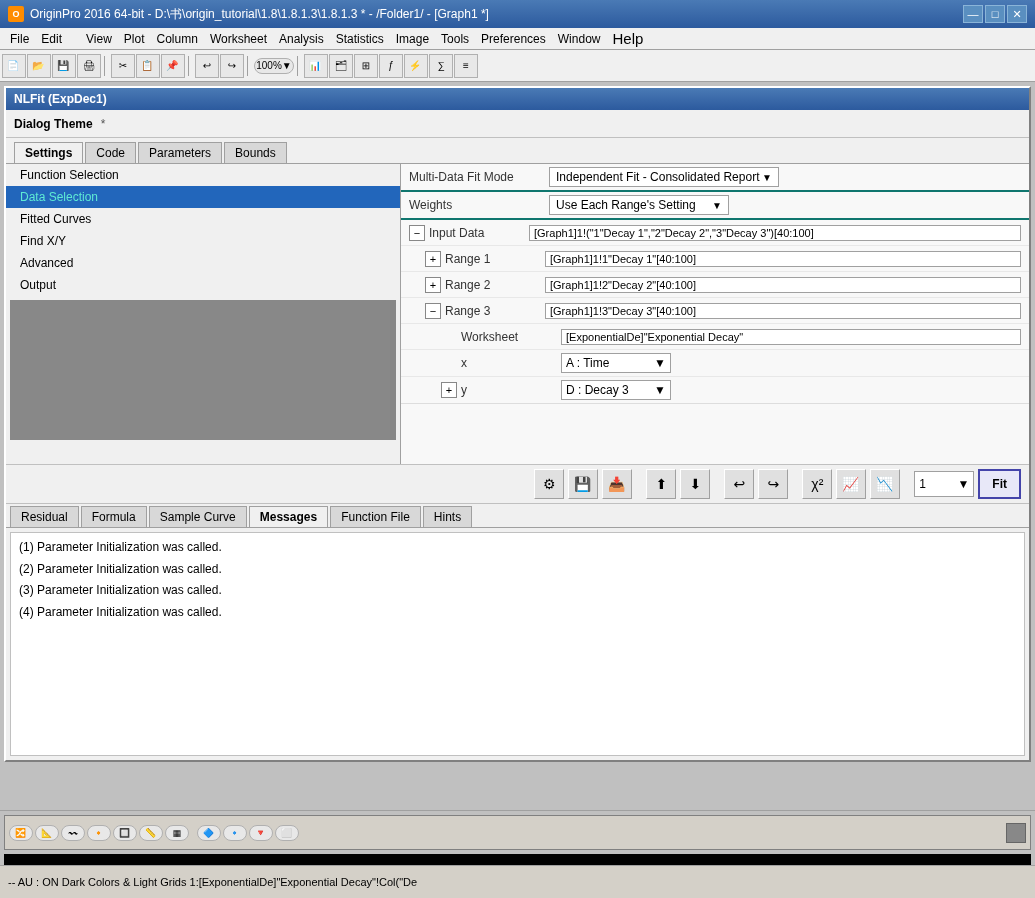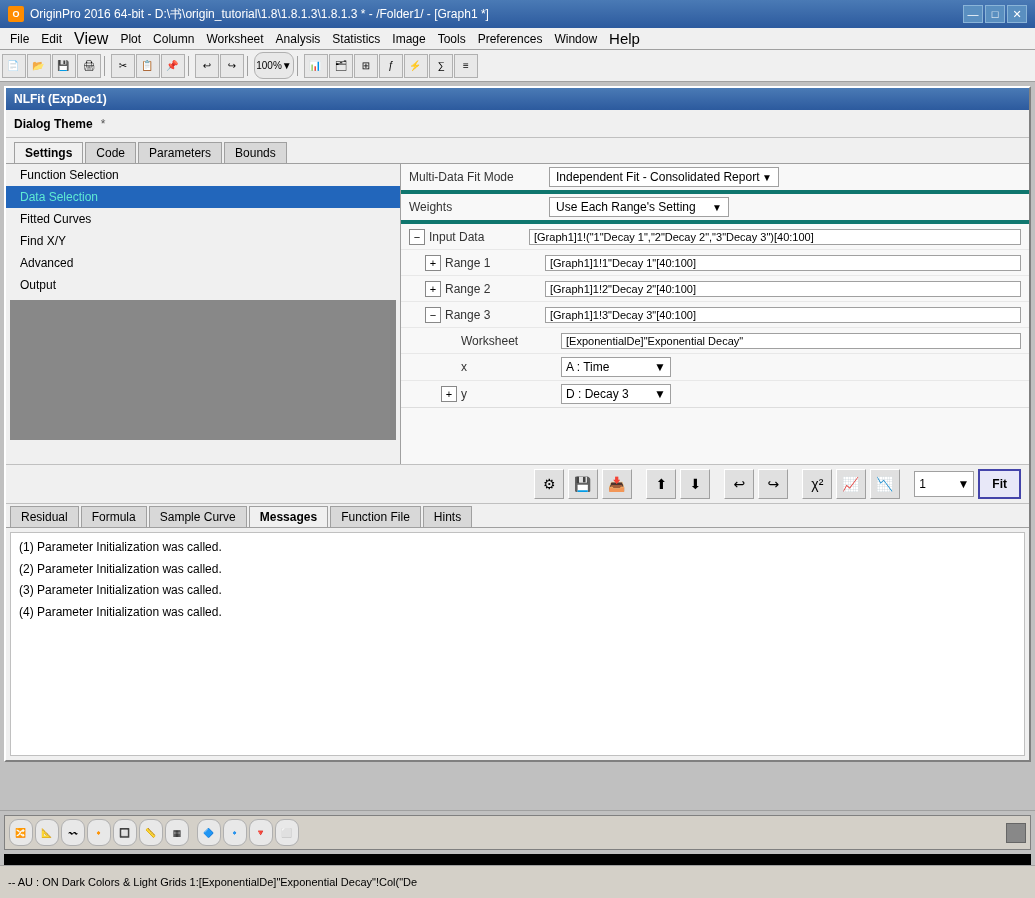--- a/index.html
+++ b/index.html
@@ -188,21 +188,21 @@
     .right-panel {
       flex: 1;
       background: #f8f8f8;
       overflow-y: auto;
     }
 
     .param-row {
       display: flex;
       align-items: center;
       padding: 3px 8px;
-      border-bottom: 4px solid #0f766e;
+      border-bottom: 2px solid #0f766e;
       min-height: 26px;
     }
     .param-label {
       width: 140px;
       font-size: 12px;
       color: #333;
       flex-shrink: 0;
     }
     .param-dropdown {
       display: flex;
@@ -367,21 +367,21 @@
       margin: 4px;
       border: 1px solid #808080;
       display: flex;
       align-items: center;
       padding: 0 4px;
     }
 
     .small-icon-btn {
       font-size: 9px;
       min-width: 20px;
-      height: 27px;
+      height: 16px;
       border-radius: 9px;
     }
 
     .multifit-label {
       font-size: 12px;
       color: #333;
       white-space: nowrap;
     }
 
     .x-dropdown {
@@ -406,21 +406,21 @@
   <div class="title-bar-controls">
     <div class="tb-btn">—</div>
     <div class="tb-btn">□</div>
     <div class="tb-btn">✕</div>
   </div>
 </div>
 
 <div class="menu-bar">
   <span style="padding: 0 6px; cursor:pointer; font-size:12px;">File</span>
   <span style="padding: 0 6px; cursor:pointer; font-size:12px;">Edit</span>
-  <span style="padding: 0 6px; cursor:pointer; font-size:16px;">View</span>
+  <span style="padding: 0 6px; cursor:pointer; font-size:12px;margin-left:12px;">View</span>
   <span style="padding: 0 6px; cursor:pointer; font-size:12px;">Plot</span>
   <span style="padding: 0 6px; cursor:pointer; font-size:12px;">Column</span>
   <span style="padding: 0 6px; cursor:pointer; font-size:12px;">Worksheet</span>
   <span style="padding: 0 6px; cursor:pointer; font-size:12px;">Analysis</span>
   <span style="padding: 0 6px; cursor:pointer; font-size:12px;">Statistics</span>
   <span style="padding: 0 6px; cursor:pointer; font-size:12px;">Image</span>
   <span style="padding: 0 6px; cursor:pointer; font-size:12px;">Tools</span>
   <span style="padding: 0 6px; cursor:pointer; font-size:12px;">Preferences</span>
   <span style="padding: 0 6px; cursor:pointer; font-size:12px;">Window</span>
   <span style="padding: 0 6px; cursor:pointer; font-size:15px;">Help</span>

